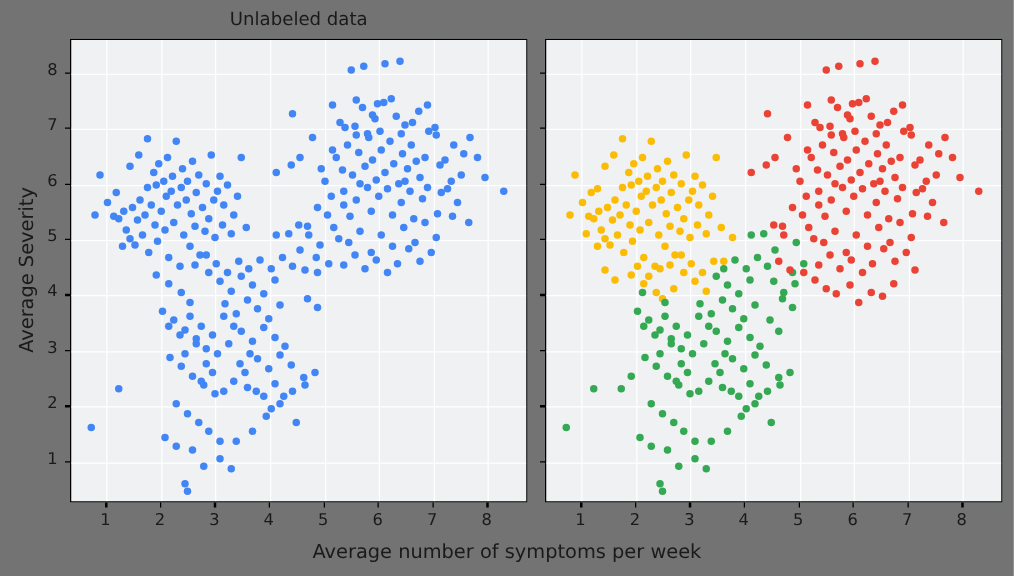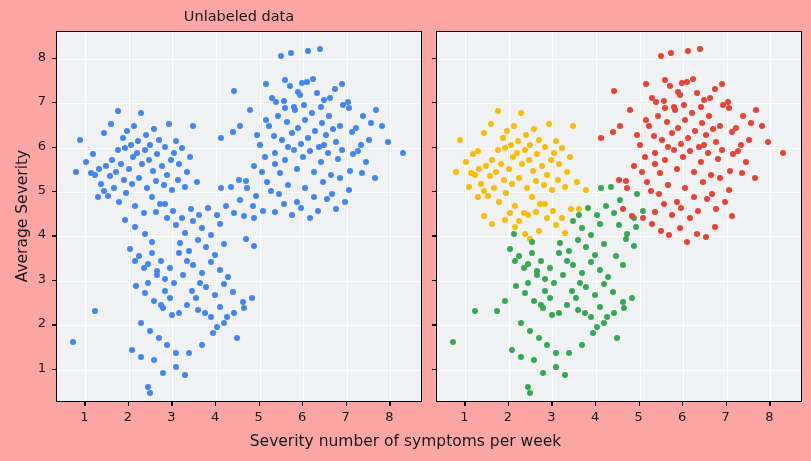--- a/index.html
+++ b/index.html
@@ -12,21 +12,21 @@
     height: 461px;
     font-family: "DejaVu Sans", sans-serif;
     overflow: hidden;
     position: relative;
   }
   #figure {
     position: absolute;
     left: 0; top: 0;
     width: 811px;
     height: 461px;
-    background: #fca5a5;
+    background: #737373;
   }
   .panel-title {
     position: absolute;
     text-align: center;
     font-size: 14.5px;
     color: #1a1a1a;
     white-space: nowrap;
   }
   .axes {
     position: absolute;
@@ -792,16 +792,16 @@
       <div class="tickmark-y" style="left: 432px; top: 368.68px;"></div>
       <div class="tickmark-y" style="left: 432px; top: 324.25px;"></div>
       <div class="tickmark-y" style="left: 432px; top: 279.81px;"></div>
       <div class="tickmark-y" style="left: 432px; top: 235.38px;"></div>
       <div class="tickmark-y" style="left: 432px; top: 190.95px;"></div>
       <div class="tickmark-y" style="left: 432px; top: 146.52px;"></div>
       <div class="tickmark-y" style="left: 432px; top: 102.09px;"></div>
       <div class="tickmark-y" style="left: 432px; top: 57.66px;"></div>
     </div>
 
-  <div id="xlabel" style="top:432px;">Severity number of symptoms per week</div>
+  <div id="xlabel" style="top:432px;">Average number of symptoms per week</div>
   <div id="ylabel" style="width: 371px; left: -164.5px; top: 206.5px;">Average Severity</div>
 
 </div>
 
 </body></html>

